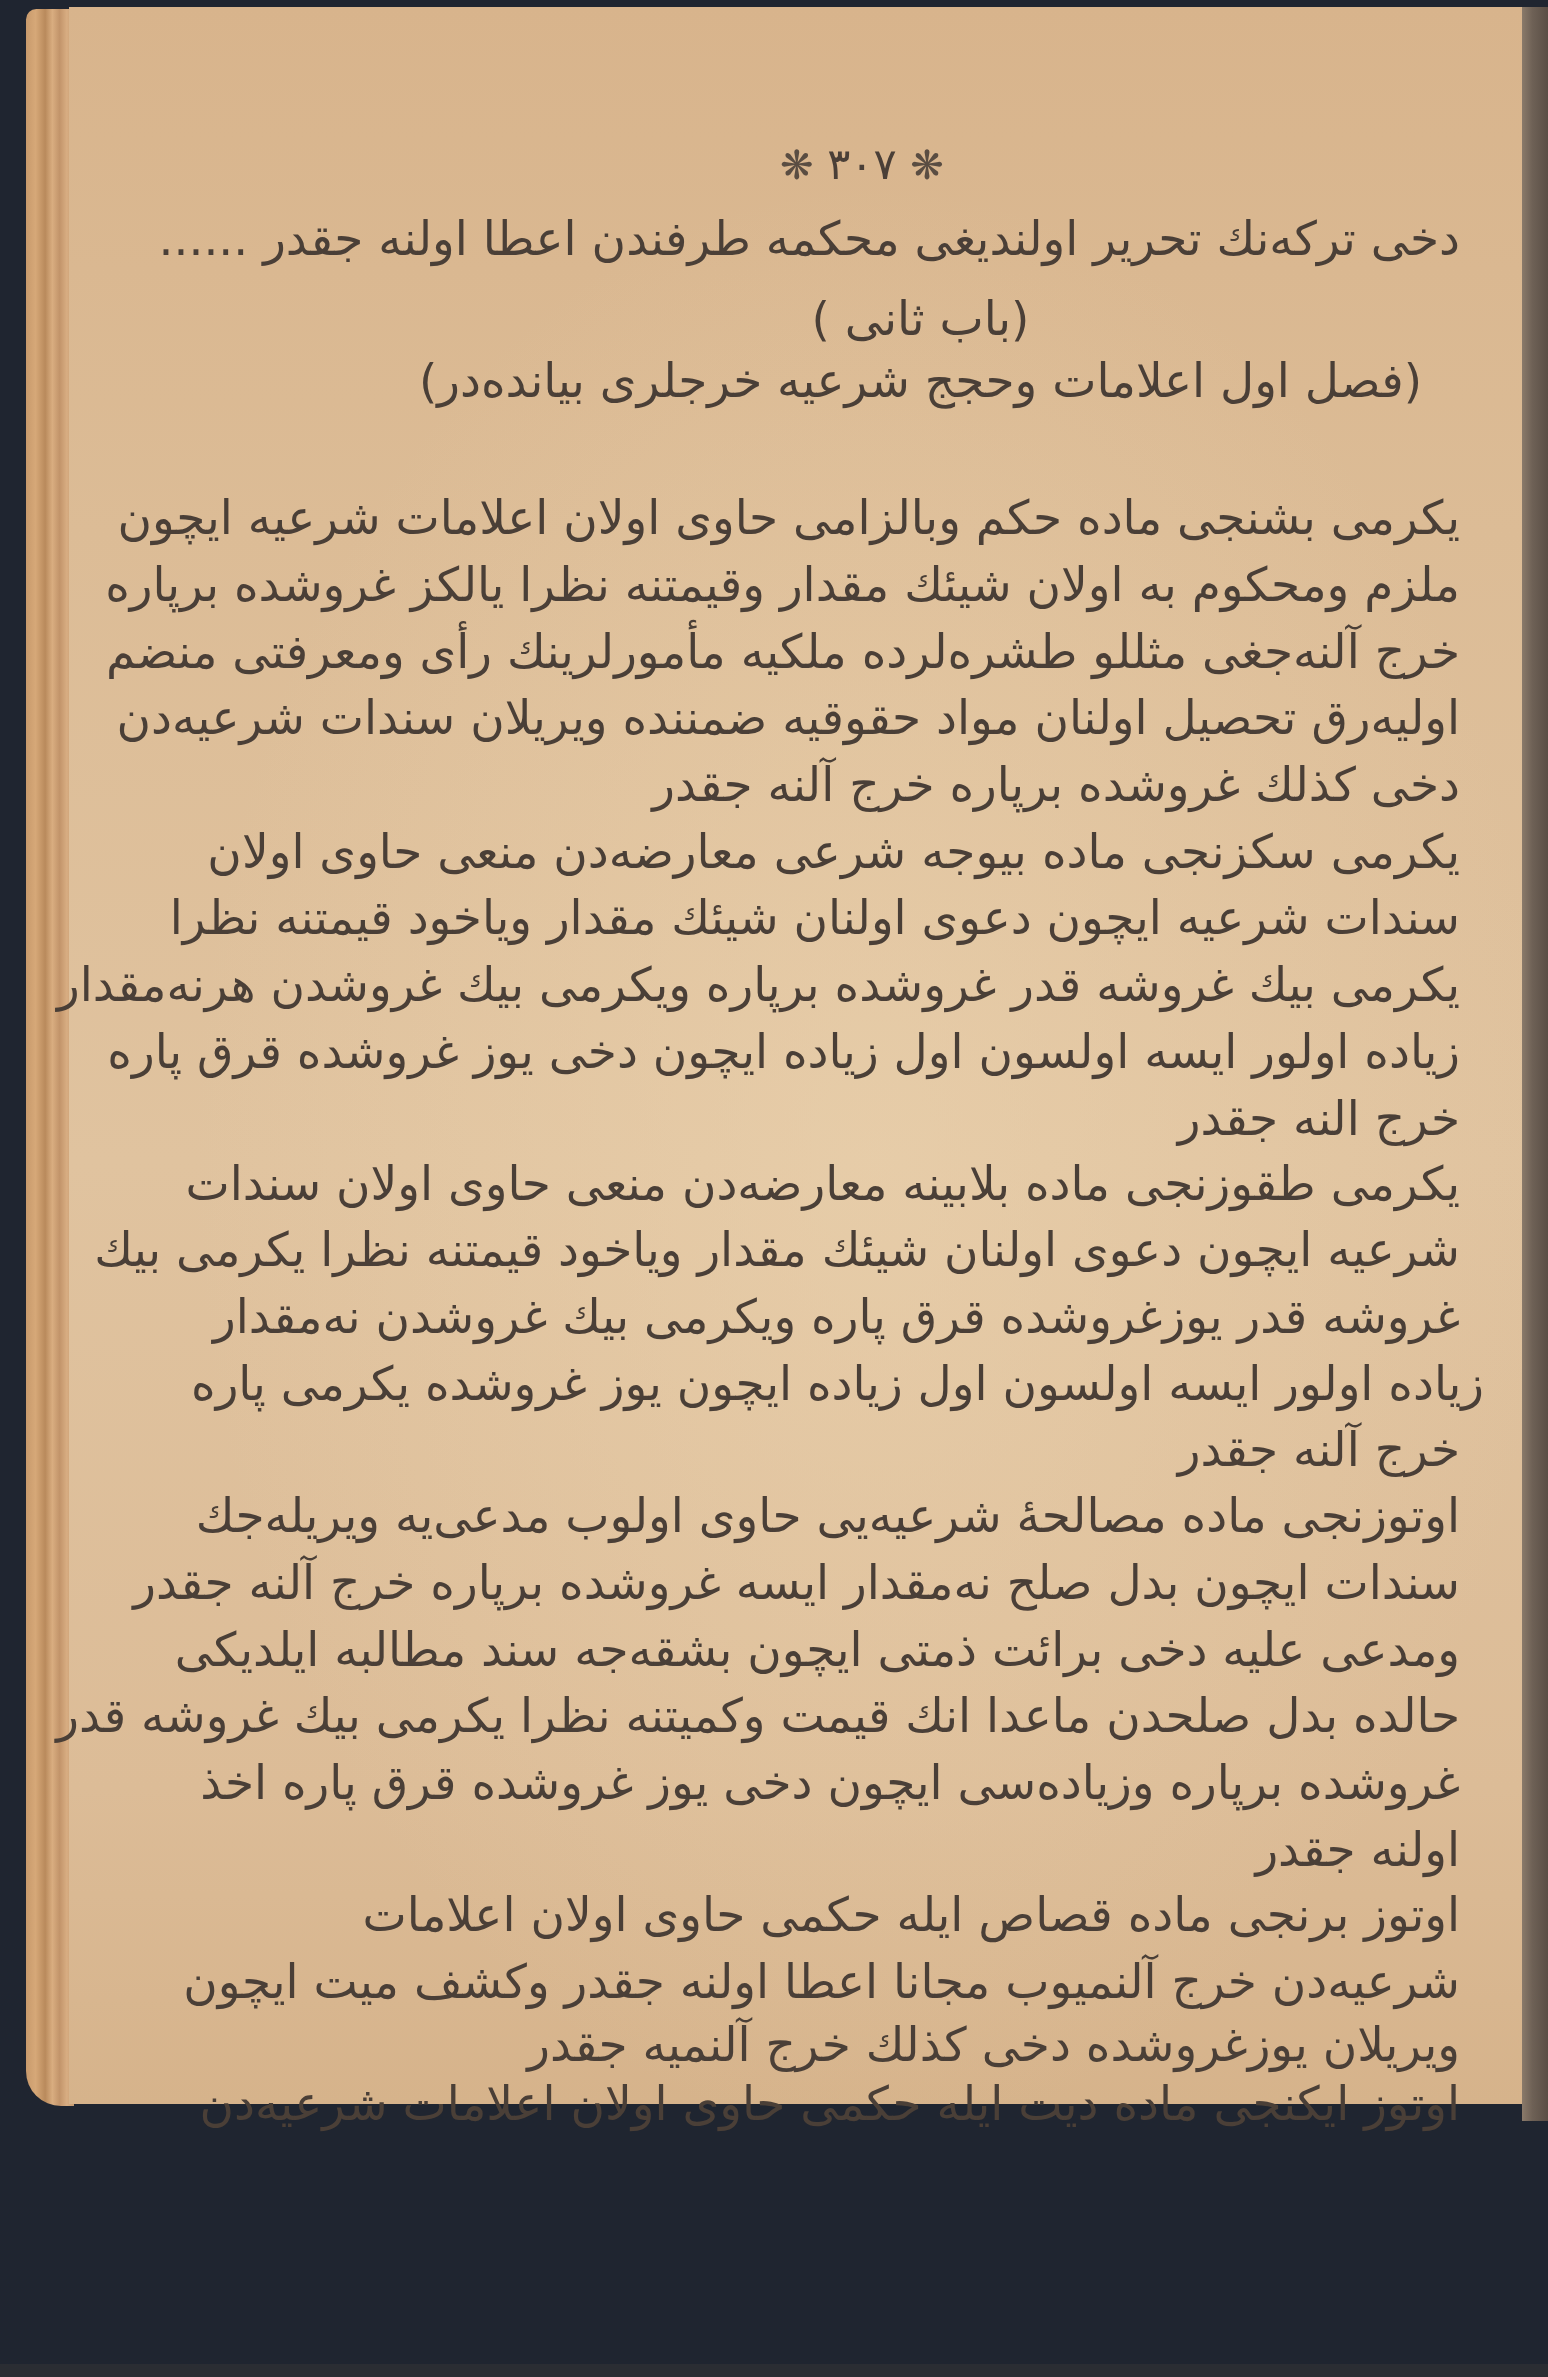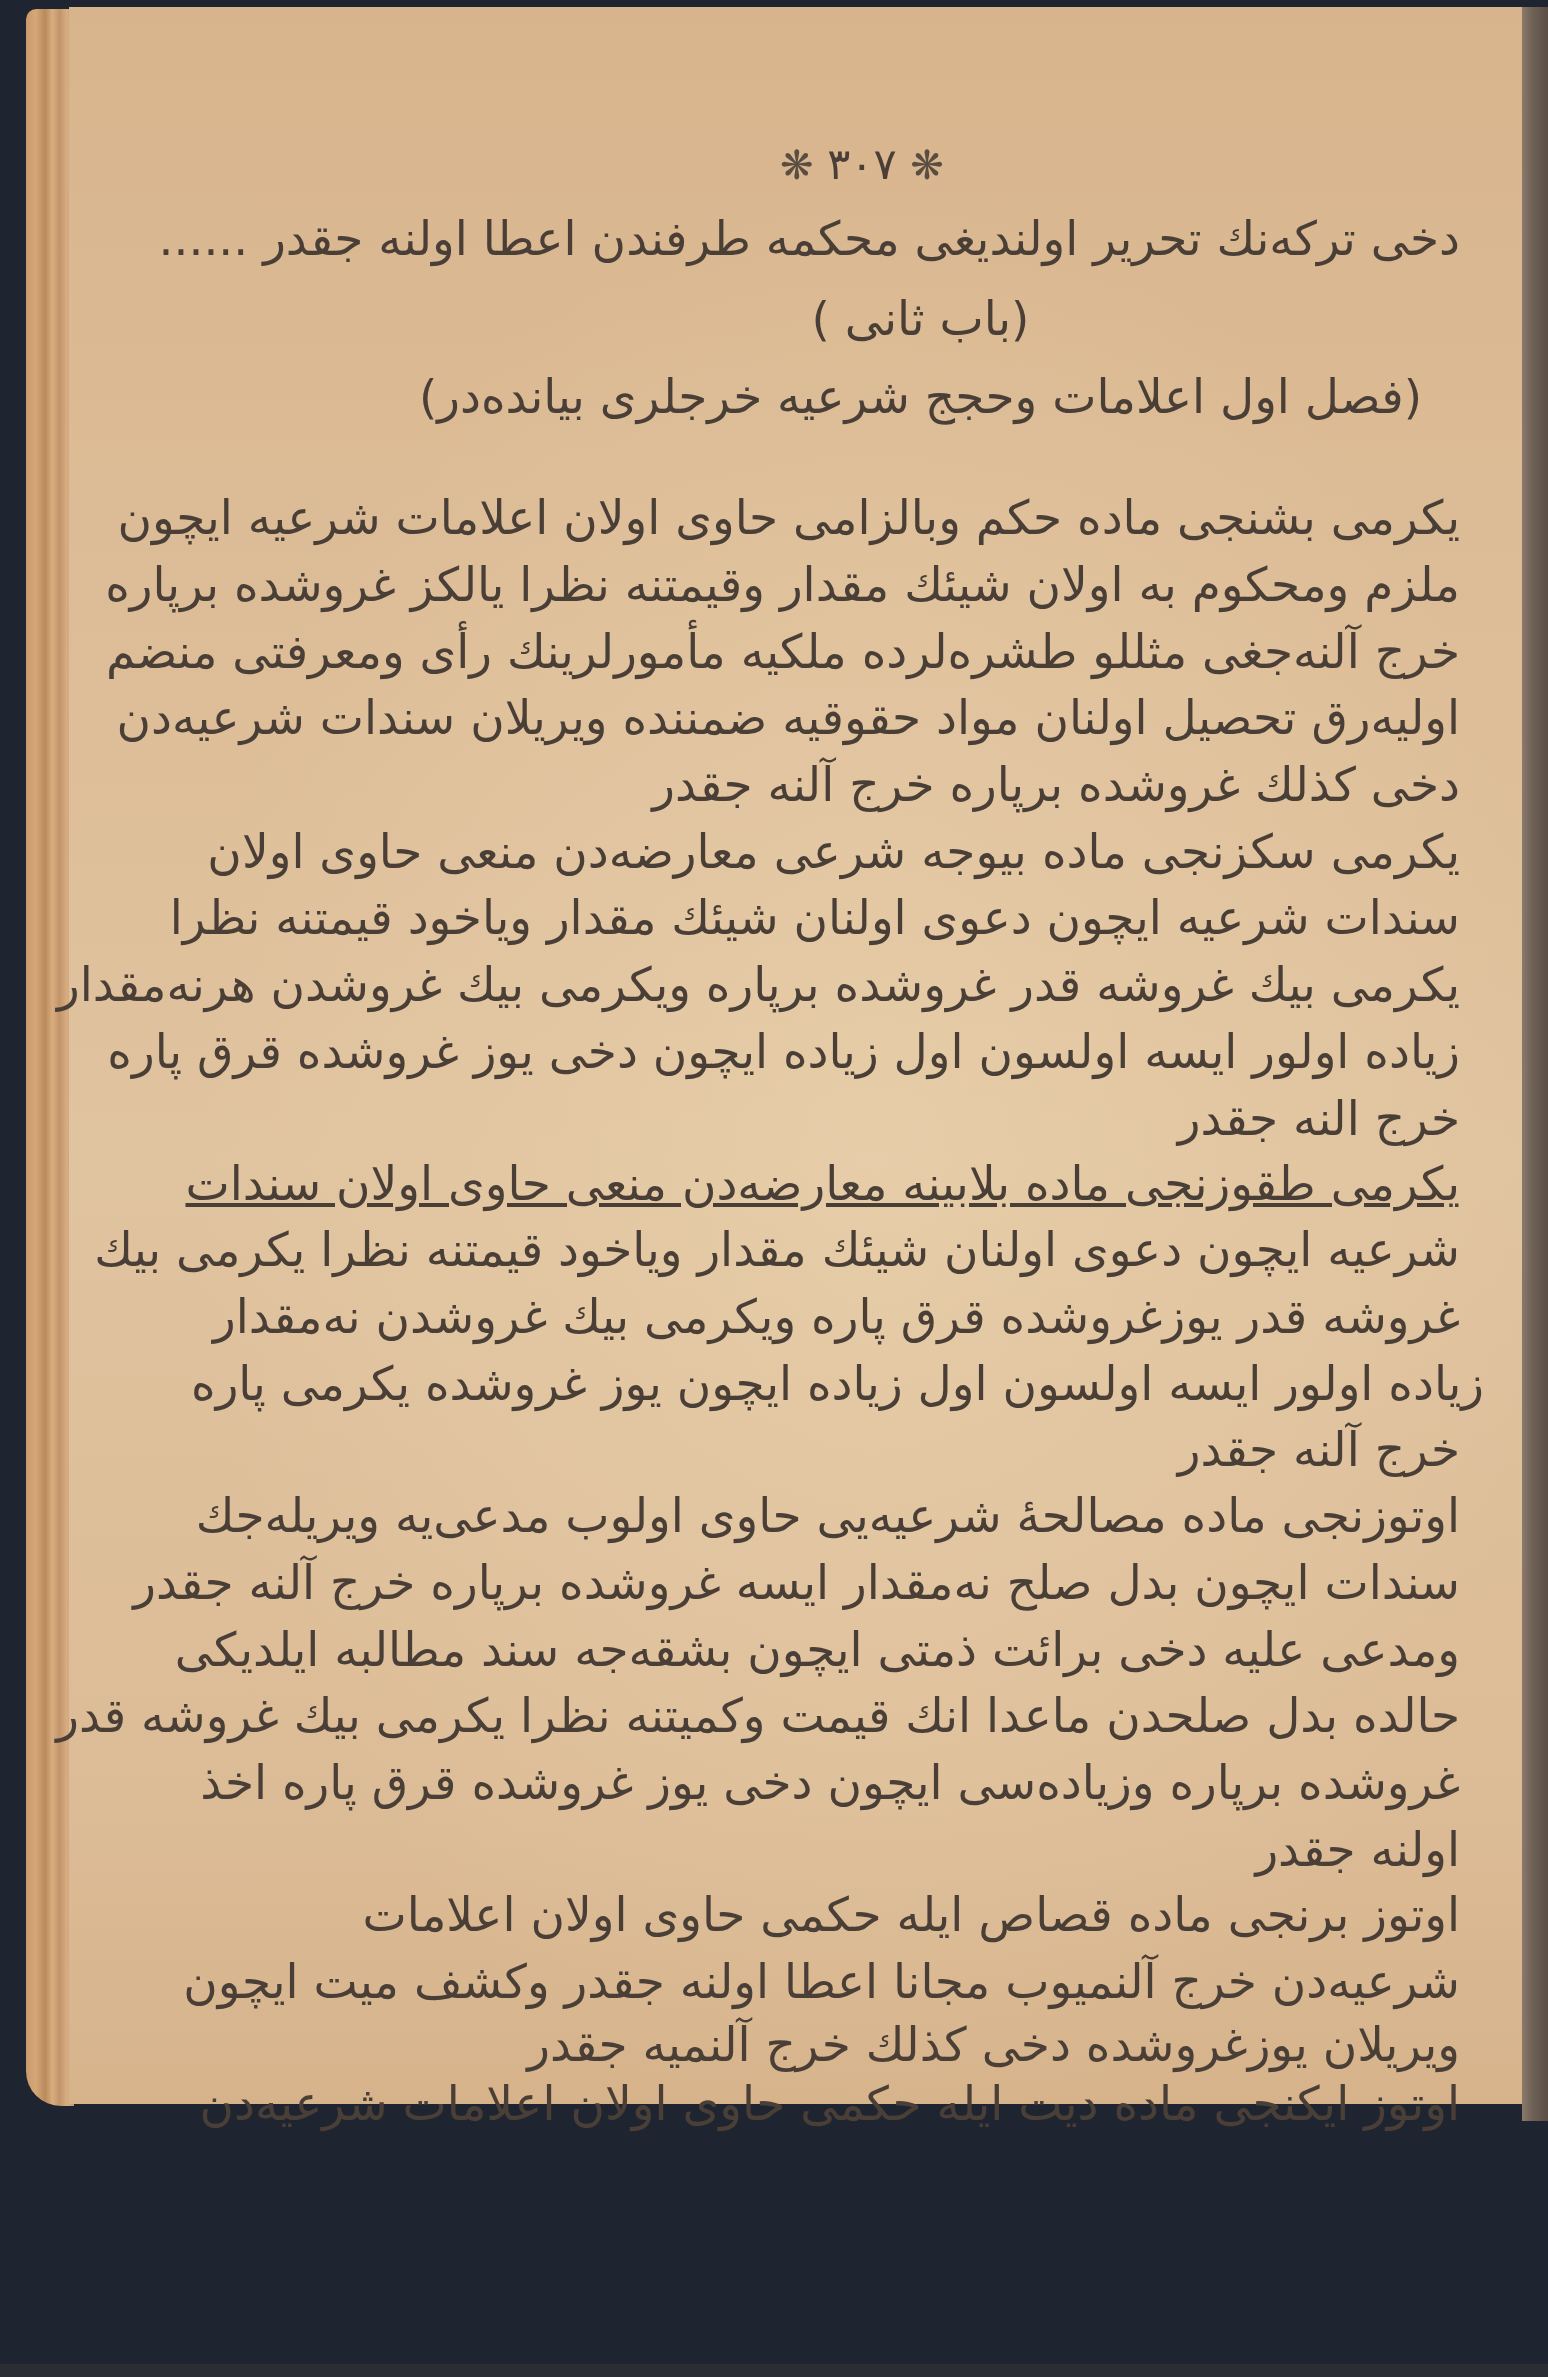--- a/index.html
+++ b/index.html
@@ -92,40 +92,40 @@
   <div class="bottom-strip"></div>
 
   <div class="text header-num">
     <span class="orn">❋</span>
     <span>۳۰۷</span>
     <span class="orn">❋</span>
   </div>
 
   <div class="text line" style="top:213px;">دخی ترکه‌نك تحریر اولندیغی محکمه طرفندن اعطا اولنه جقدر ......</div>
   <div class="text line centered" style="top:293px;">(باب ثانی )</div>
-  <div class="text line centered" style="top:355px;margin-top:16px;">(فصل اول اعلامات وحجج شرعیه خرجلری بیانده‌در)</div>
+  <div class="text line centered" style="top:355px;">(فصل اول اعلامات وحجج شرعیه خرجلری بیانده‌در)</div>
 
   <div>
     <div class="text line" style="top:492px;">یکرمی بشنجی ماده    حکم وبالزامی حاوی اولان اعلامات شرعیه ایچون</div>
     <div class="text line" style="top:559px;">ملزم ومحکوم به اولان شیئك مقدار وقیمتنه نظرا یالکز غروشده برپاره</div>
     <div class="text line" style="top:626px;">خرج آلنه‌جغی مثللو طشره‌لرده ملکیه مأمورلرینك رأی ومعرفتی منضم</div>
     <div class="text line" style="top:692px;">اولیه‌رق تحصیل اولنان مواد حقوقیه ضمننده ویریلان سندات شرعیه‌دن</div>
     <div class="text line last-line" style="top:759px;">دخی کذلك غروشده برپاره خرج آلنه جقدر</div>
   </div>
 
   <div>
     <div class="text line" style="top:826px;">یکرمی سکزنجی ماده    بیوجه شرعی معارضه‌دن منعی حاوی اولان</div>
     <div class="text line" style="top:892px;">سندات شرعیه ایچون دعوی اولنان شیئك مقدار ویاخود قیمتنه نظرا</div>
     <div class="text line" style="top:959px;">یکرمی بیك غروشه قدر غروشده برپاره ویکرمی بیك غروشدن هرنه‌مقدار</div>
     <div class="text line" style="top:1026px;">زیاده اولور ایسه اولسون اول زیاده ایچون دخی یوز غروشده قرق پاره</div>
     <div class="text line last-line" style="top:1093px;">خرج النه جقدر</div>
   </div>
 
   <div>
-    <div class="text line" style="top:1158px;text-decoration:underline;">یکرمی طقوزنجی ماده    بلابینه معارضه‌دن منعی حاوی اولان سندات</div>
+    <div class="text line" style="top:1158px;">یکرمی طقوزنجی ماده    بلابینه معارضه‌دن منعی حاوی اولان سندات</div>
     <div class="text line" style="top:1224px;">شرعیه ایچون دعوی اولنان شیئك مقدار ویاخود قیمتنه نظرا یکرمی بیك</div>
     <div class="text line" style="top:1291px;">غروشه قدر یوزغروشده قرق پاره ویکرمی بیك غروشدن نه‌مقدار</div>
     <div class="text line" style="top:1358px;padding-left:24px;">زیاده اولور ایسه اولسون اول زیاده ایچون یوز غروشده یکرمی پاره</div>
     <div class="text line last-line" style="top:1424px;">خرج آلنه جقدر</div>
   </div>
 
   <div>
     <div class="text line" style="top:1490px;">اوتوزنجی ماده    مصالحهٔ شرعیه‌یی حاوی اولوب مدعی‌یه ویریله‌جك</div>
     <div class="text line" style="top:1557px;">سندات ایچون بدل صلح نه‌مقدار ایسه غروشده برپاره خرج آلنه جقدر</div>
     <div class="text line" style="top:1624px;">ومدعی علیه دخی برائت ذمتی ایچون بشقه‌جه سند مطالبه ایلدیکی</div>

